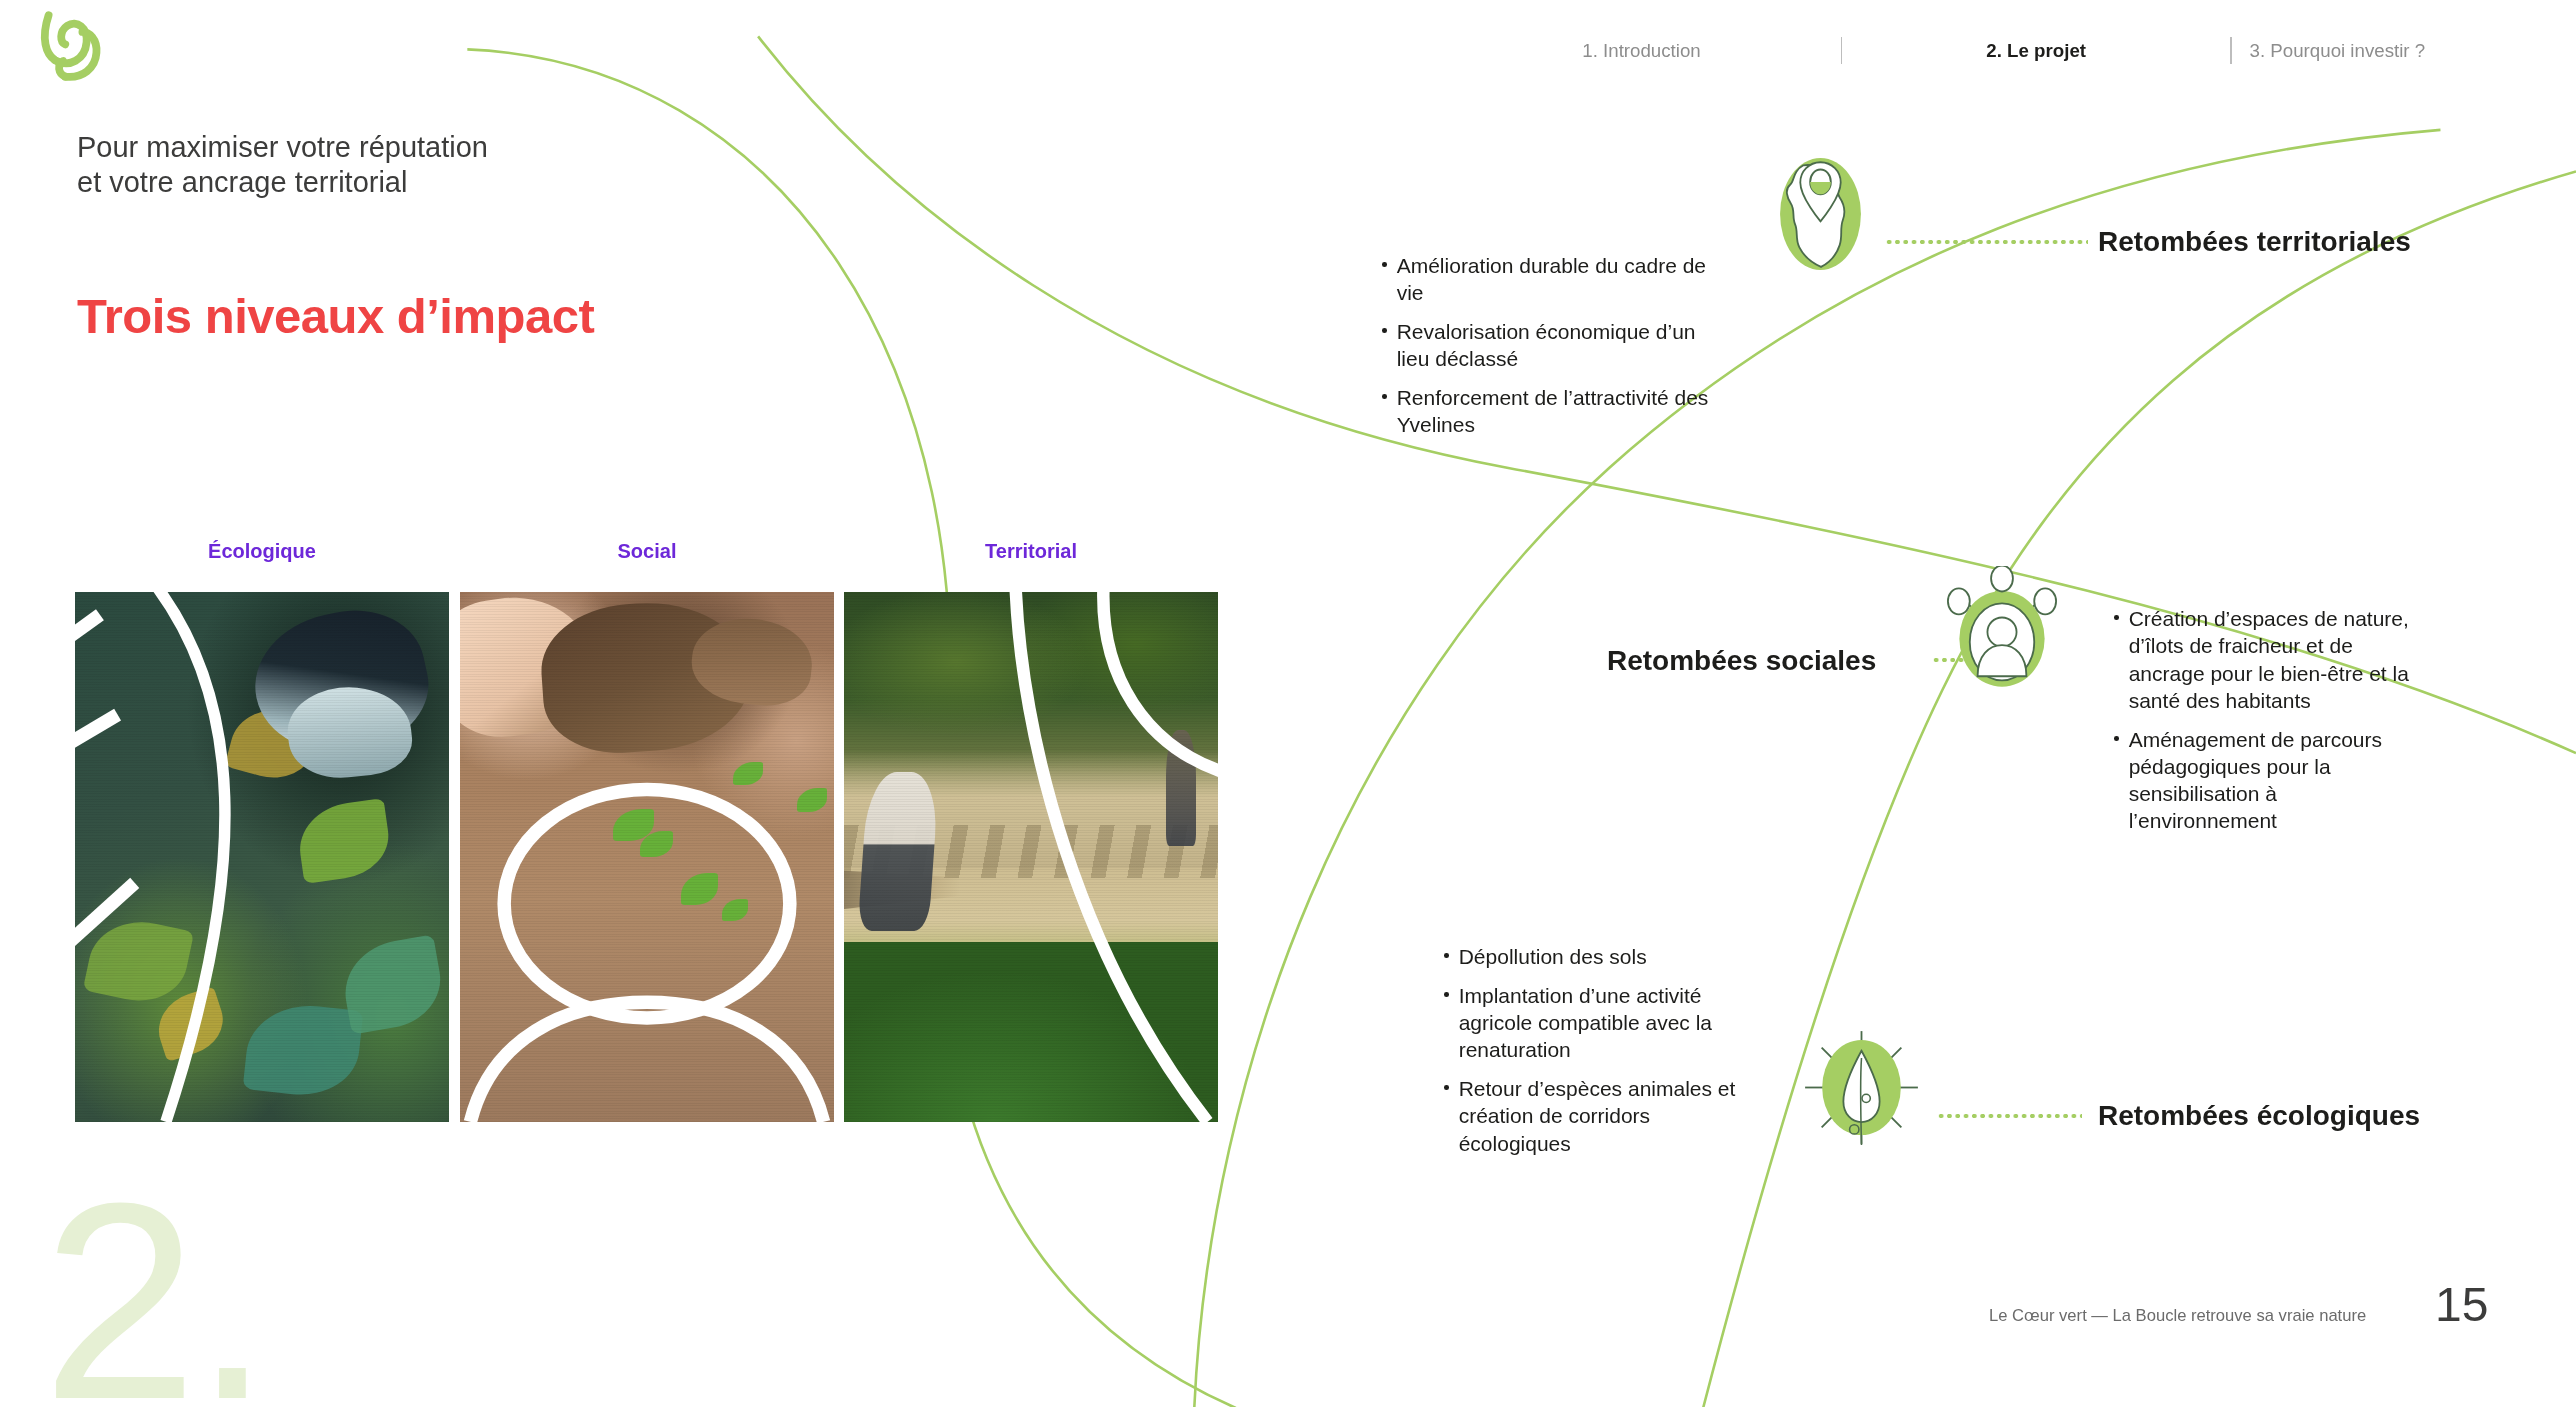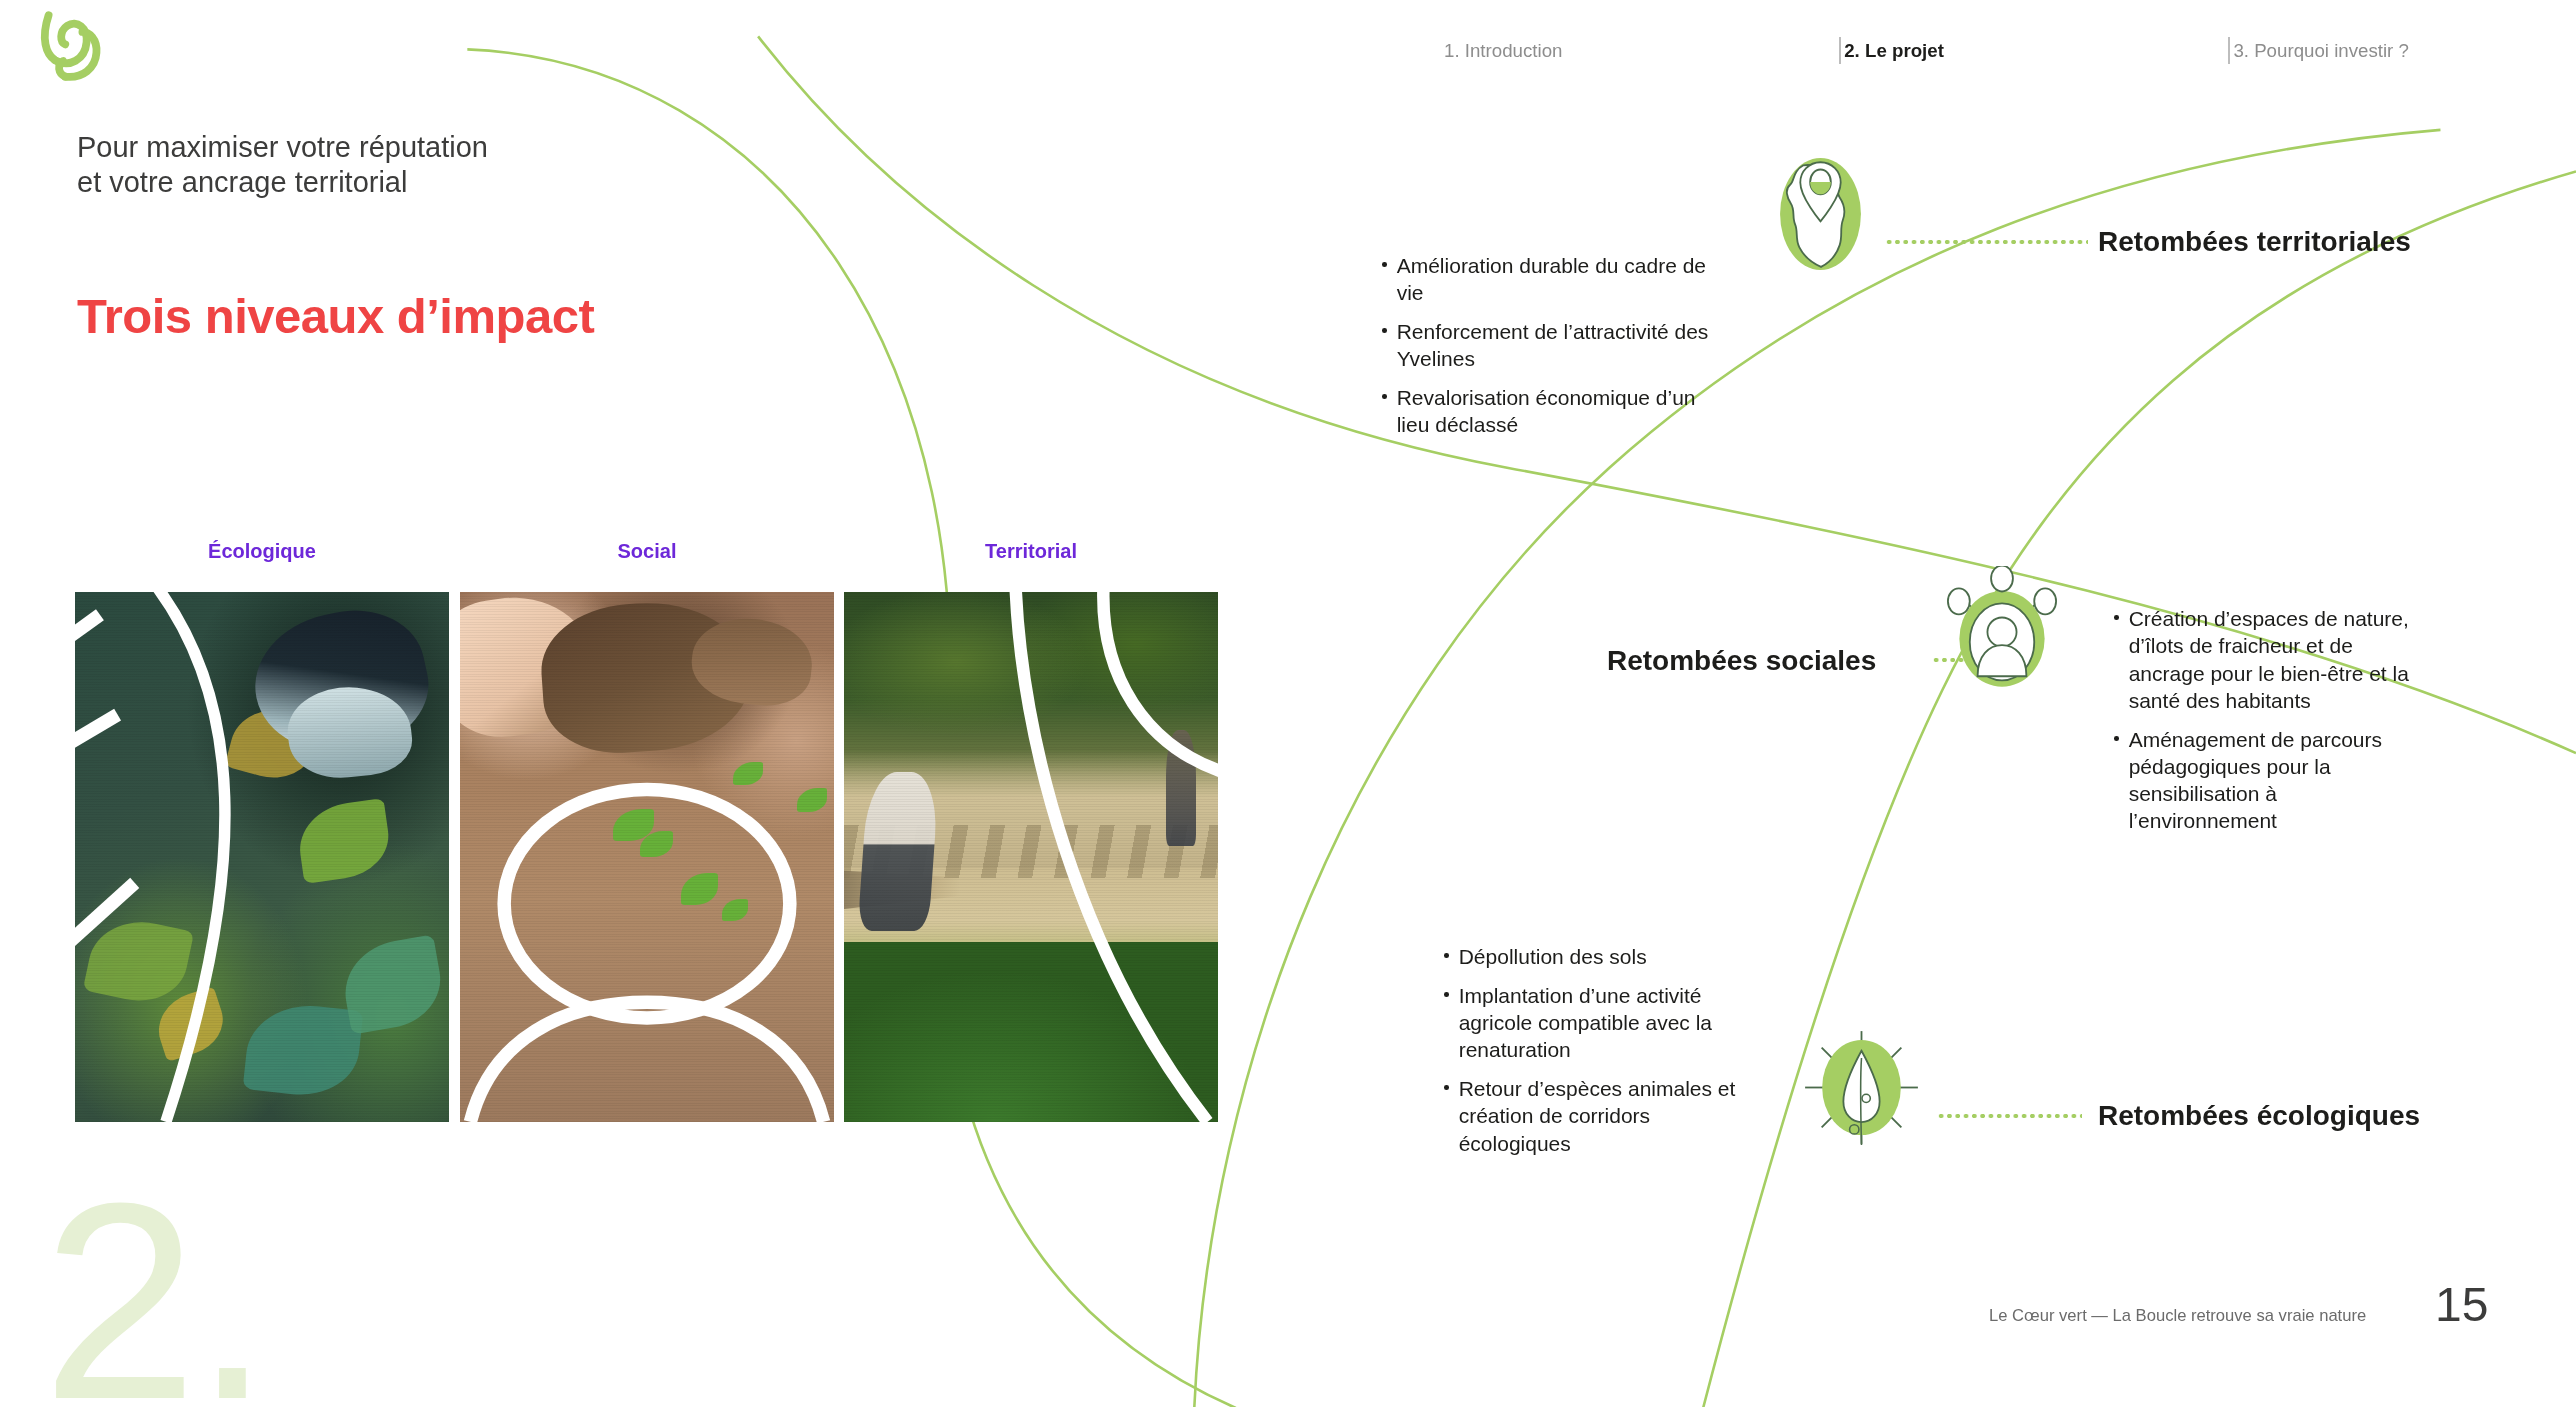--- a/index.html
+++ b/index.html
@@ -24,21 +24,21 @@
   .logo{position:absolute;left:33px;top:10.4px;width:78px;height:73px;}
 
   
   .topnav{
     position:absolute;left:1444px;top:35px;width:1002px;height:31px;
     display:flex;align-items:center;
   }
   .nav-item{font-size:18.7px;color:#8d8d8d;white-space:nowrap;}
   .nav-item.active{color:#1d1d1b;font-weight:700;}
   .nav-sep{width:1.6px;height:27px;background:#bdbdbd;}
-  .nav-cell{flex:0 0 auto;display:flex;align-items:center;justify-content:flex-start;}
+  .nav-cell{flex:0 0 auto;display:flex;align-items:center;justify-content:center;}
 
   
   .eyebrow{
     position:absolute;left:77px;top:130px;
     font-size:29px;line-height:1.22;color:#3c3c3b;font-weight:400;white-space:pre-line;
   }
   .title{
     position:absolute;left:77px;top:288px;
     font-size:49px;font-weight:700;color:#ef4444;letter-spacing:-0.5px;white-space:nowrap;
   }
@@ -234,22 +234,22 @@
       <g fill="none" stroke="#ffffff" stroke-width="24">
         <path d="M330 -20 C 340 280, 450 700, 700 1020"></path>
         <path d="M500 -20 C 490 160, 580 300, 740 350"></path>
       </g>
     </svg>
   </div>
 
   <div class="bullets b-territ">
     <ul>
       <li>Amélioration durable du cadre de vie</li>
+      <li>Revalorisation économique d’un lieu déclassé</li>
       <li>Renforcement de l’attractivité des Yvelines</li>
-      <li>Revalorisation économique d’un lieu déclassé</li>
     </ul>
   </div>
   <div class="dots dots-territ"></div>
   <svg class="badge badge-territ" viewBox="0 0 190 220">
     <ellipse cx="95" cy="112" rx="78" ry="108" fill="#A5CE63"></ellipse>
     <path d="M62 18 C 40 30, 46 48, 36 56 C 26 64, 30 80, 38 92 C 46 104, 40 118, 46 132 C 52 146, 46 160, 54 176 C 62 192, 78 206, 96 214 C 112 206, 126 190, 132 172 C 138 154, 132 140, 138 124 C 144 108, 140 92, 132 80 C 124 68, 128 54, 118 42 C 108 30, 90 14, 62 18 Z" fill="#ffffff" stroke="#4B6B4B" stroke-width="3.5"></path>
     <path d="M95 12 C 73 12, 56 29, 56 51 C 56 80, 95 126, 95 126 C 95 126, 134 80, 134 51 C 134 29, 117 12, 95 12 Z" fill="#ffffff" stroke="#4B6B4B" stroke-width="3.5"></path>
     <ellipse cx="95" cy="50" rx="20" ry="24" fill="#ffffff" stroke="#4B6B4B" stroke-width="3.5"></ellipse>
     <path d="M75 50 A 20 24 0 0 0 115 50 Z" fill="#A5CE63"></path>
   </svg>

